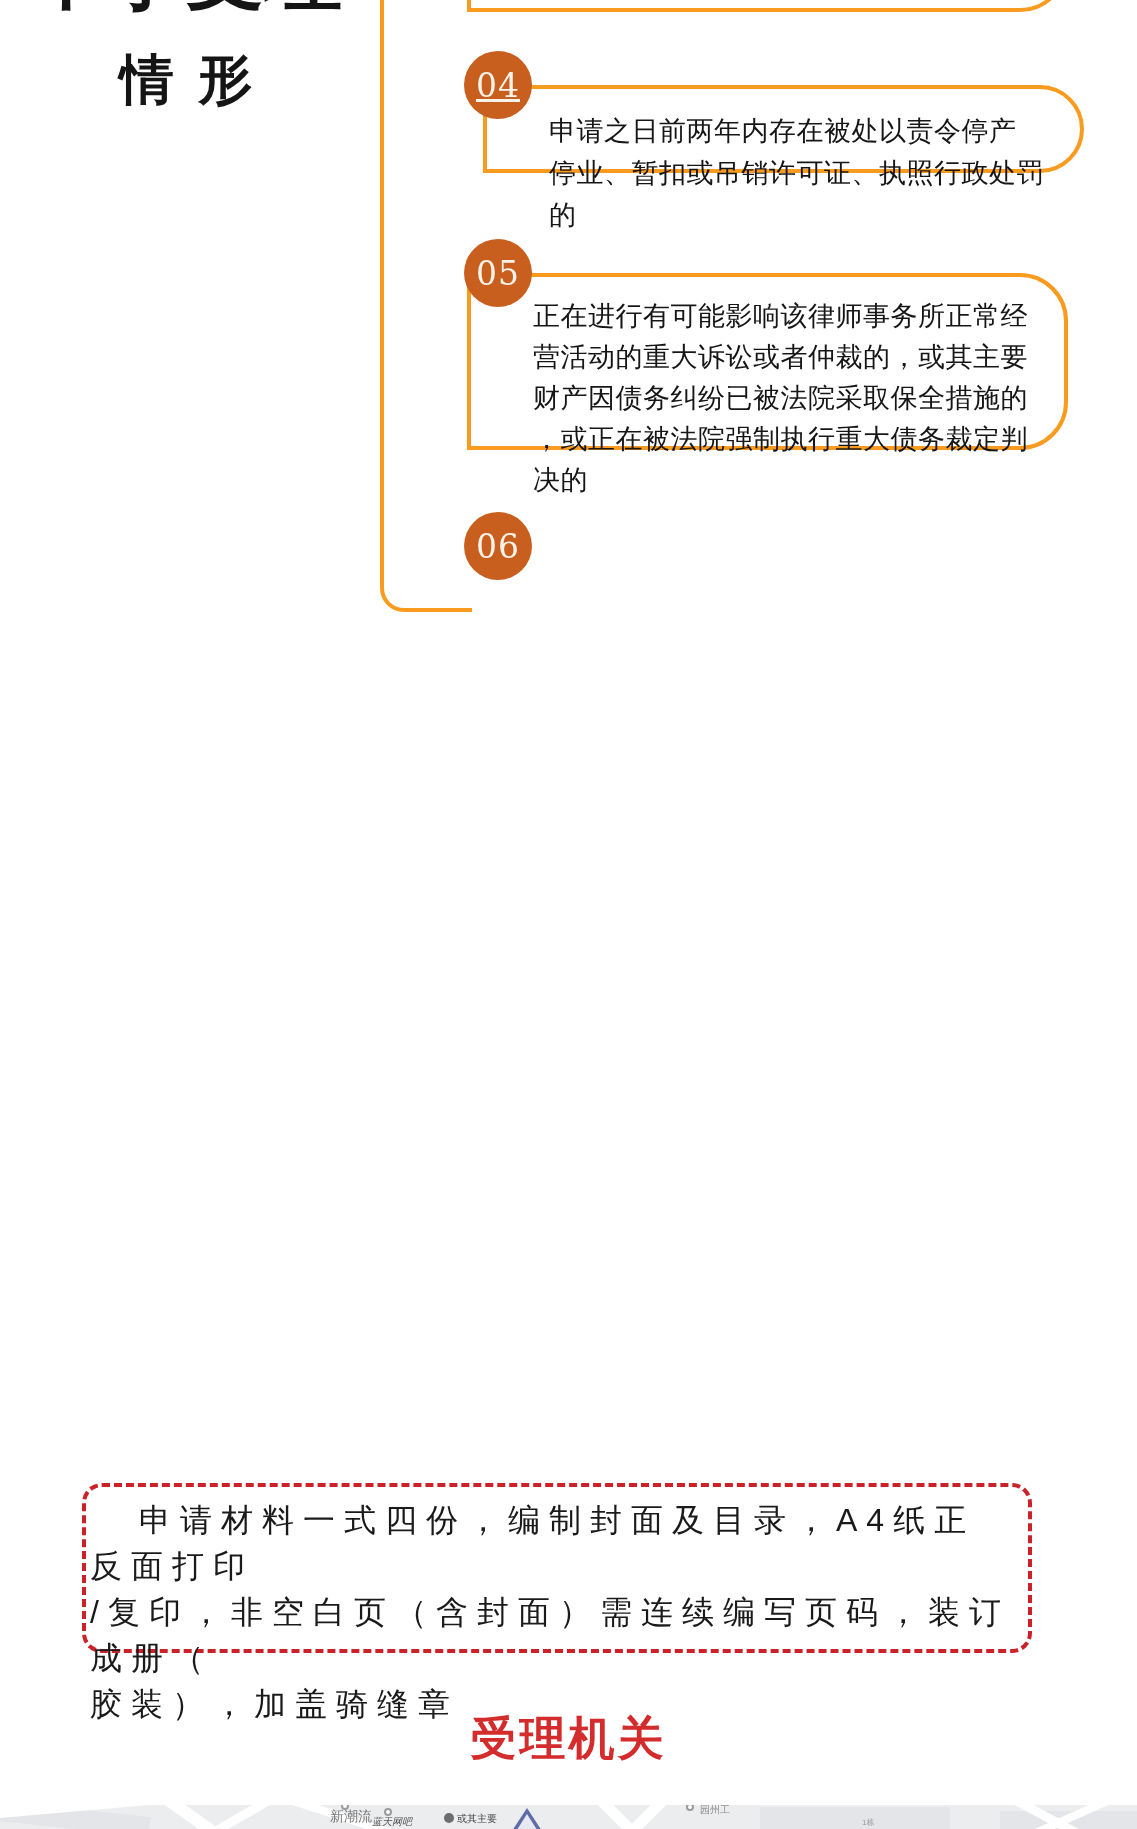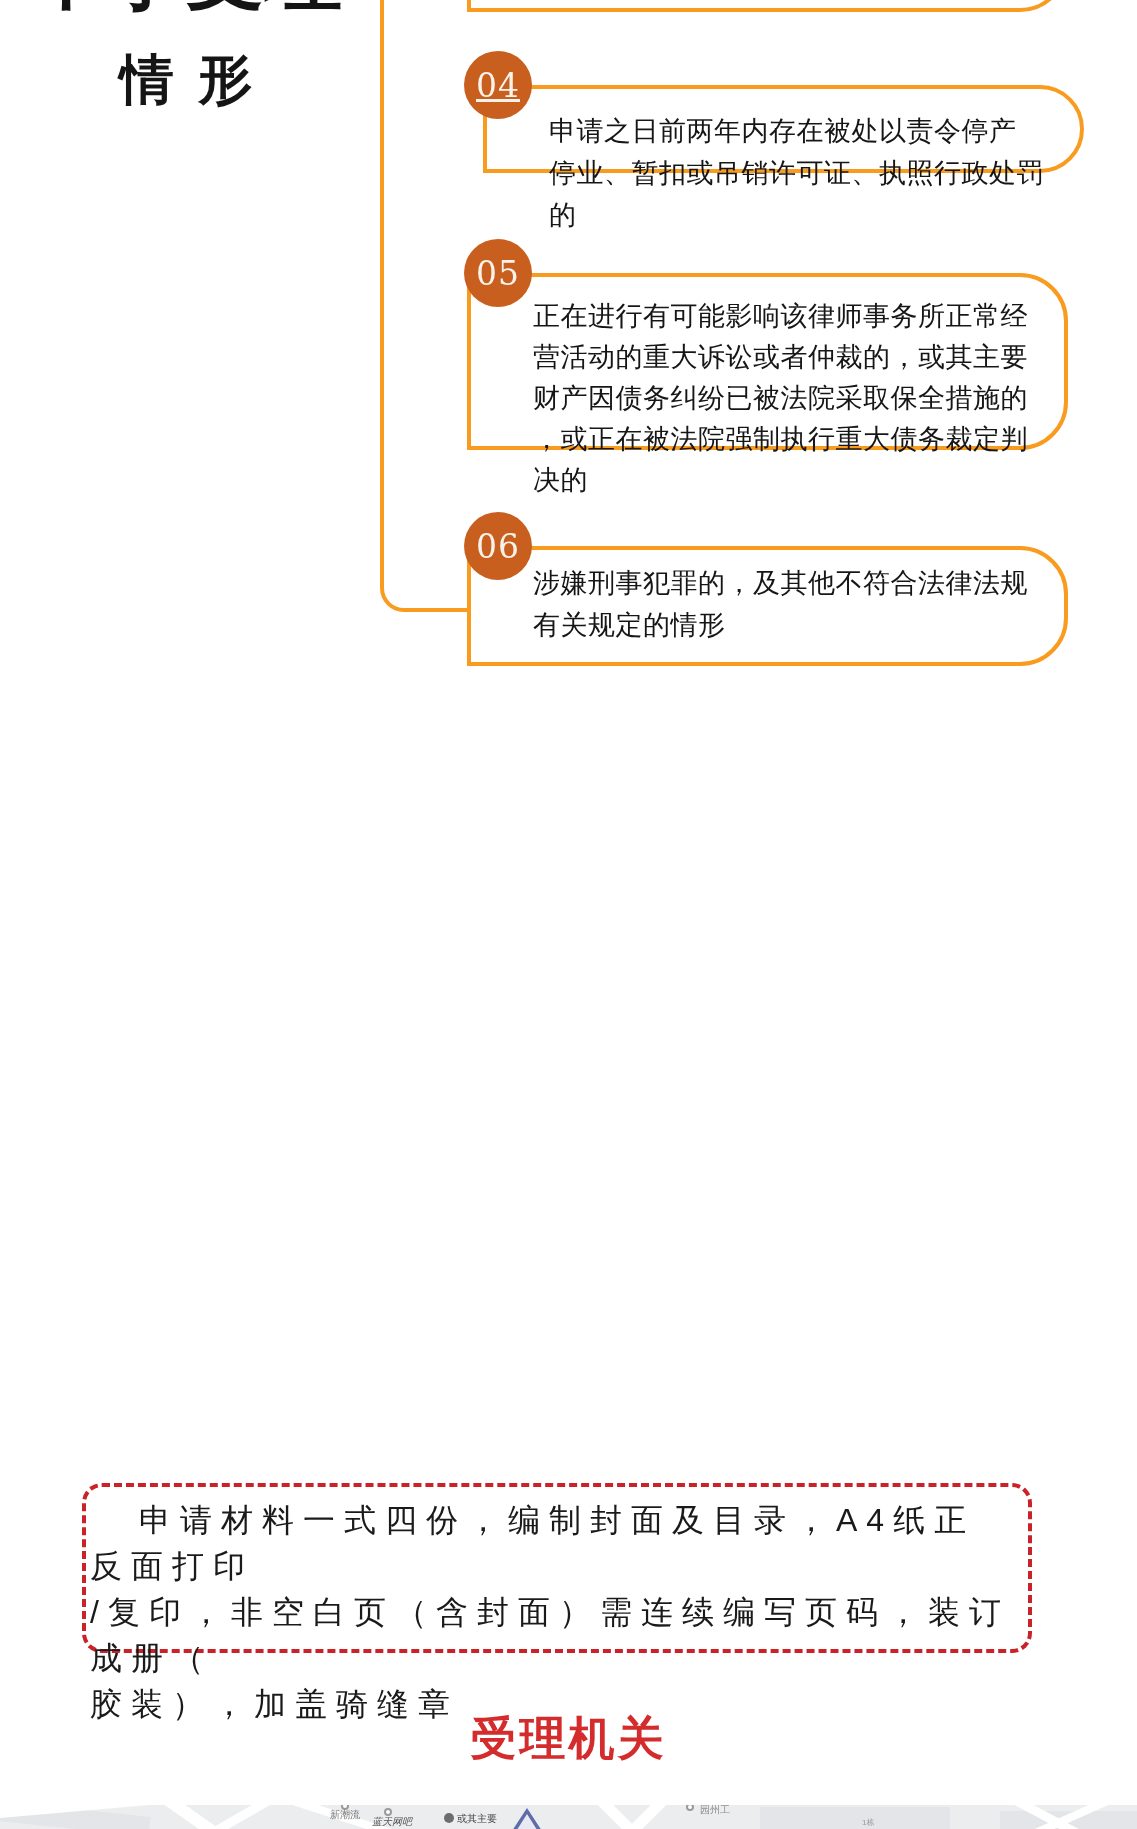--- a/index.html
+++ b/index.html
@@ -89,22 +89,20 @@
 停业、暂扣或吊销许可证、执照行政处罚的</div>
   <div class="circ c04">04</div>
 
   <div class="ibox box05">正在进行有可能影响该律师事务所正常经
 营活动的重大诉讼或者仲裁的，或其主要
 财产因债务纠纷已被法院采取保全措施的
 ，或正在被法院强制执行重大债务裁定判
 决的</div>
   <div class="circ c05">05</div>
 
-  <div class="ibox box06">涉嫌刑事犯罪的，及其他不符合法律法规
-有关规定的情形</div>
   <div class="circ c06">06</div>
 
 
   <div class="notice">申请材料一式四份，编制封面及目录，A4纸正反面打印
 /复印，非空白页（含封面）需连续编写页码，装订成册（
 胶装），加盖骑缝章</div>
 
   <div class="heading">受理机关</div>
 
   <div class="map">
@@ -118,21 +116,21 @@
     <div class="road" style="left:540px; top:-6px; width:130px; height:11px; transform:rotate(45deg);"></div>
     <div class="road" style="left:585px; top:-2px; width:140px; height:11px; transform:rotate(-45deg);"></div>
     <div class="road" style="left:930px; top:-4px; width:190px; height:9px; transform:rotate(28deg);"></div>
     <div class="road" style="left:1010px; top:2px; width:150px; height:8px; transform:rotate(-24deg);"></div>
 
     <div class="ring" style="left:341px; top:-3px;"></div>
     <div class="ring" style="left:384px; top:3px;"></div>
     <div class="dot" style="left:444px; top:8px;"></div>
     <div class="ring" style="left:686px; top:-2px;"></div>
 
-    <span class="lbl" style="left:330px; top:6px; font-size:10px; color:#777;font-family:Liberation Mono, monospace;">新潮流</span>
+    <span class="lbl" style="left:330px; top:6px; font-size:14px; color:#777;">新潮流</span>
     <span class="lbl" style="left:372px; top:12px; color:#555;font-style:italic;">蓝天网吧</span>
     <span class="lbl" style="left:457px; top:9px; color:#444;">或其主要</span>
     <span class="lbl" style="left:700px; top:0px; color:#8d8d8d;">园州工</span>
     <span class="lbl" style="left:862px; top:13px; font-size:8px; color:#9a9a9a;">1栋</span>
 
     <div class="tri-outer" style="left:510px; top:3px;"></div>
     <div class="tri-inner" style="left:515px; top:9px;"></div>
   </div>
 
 </div>

